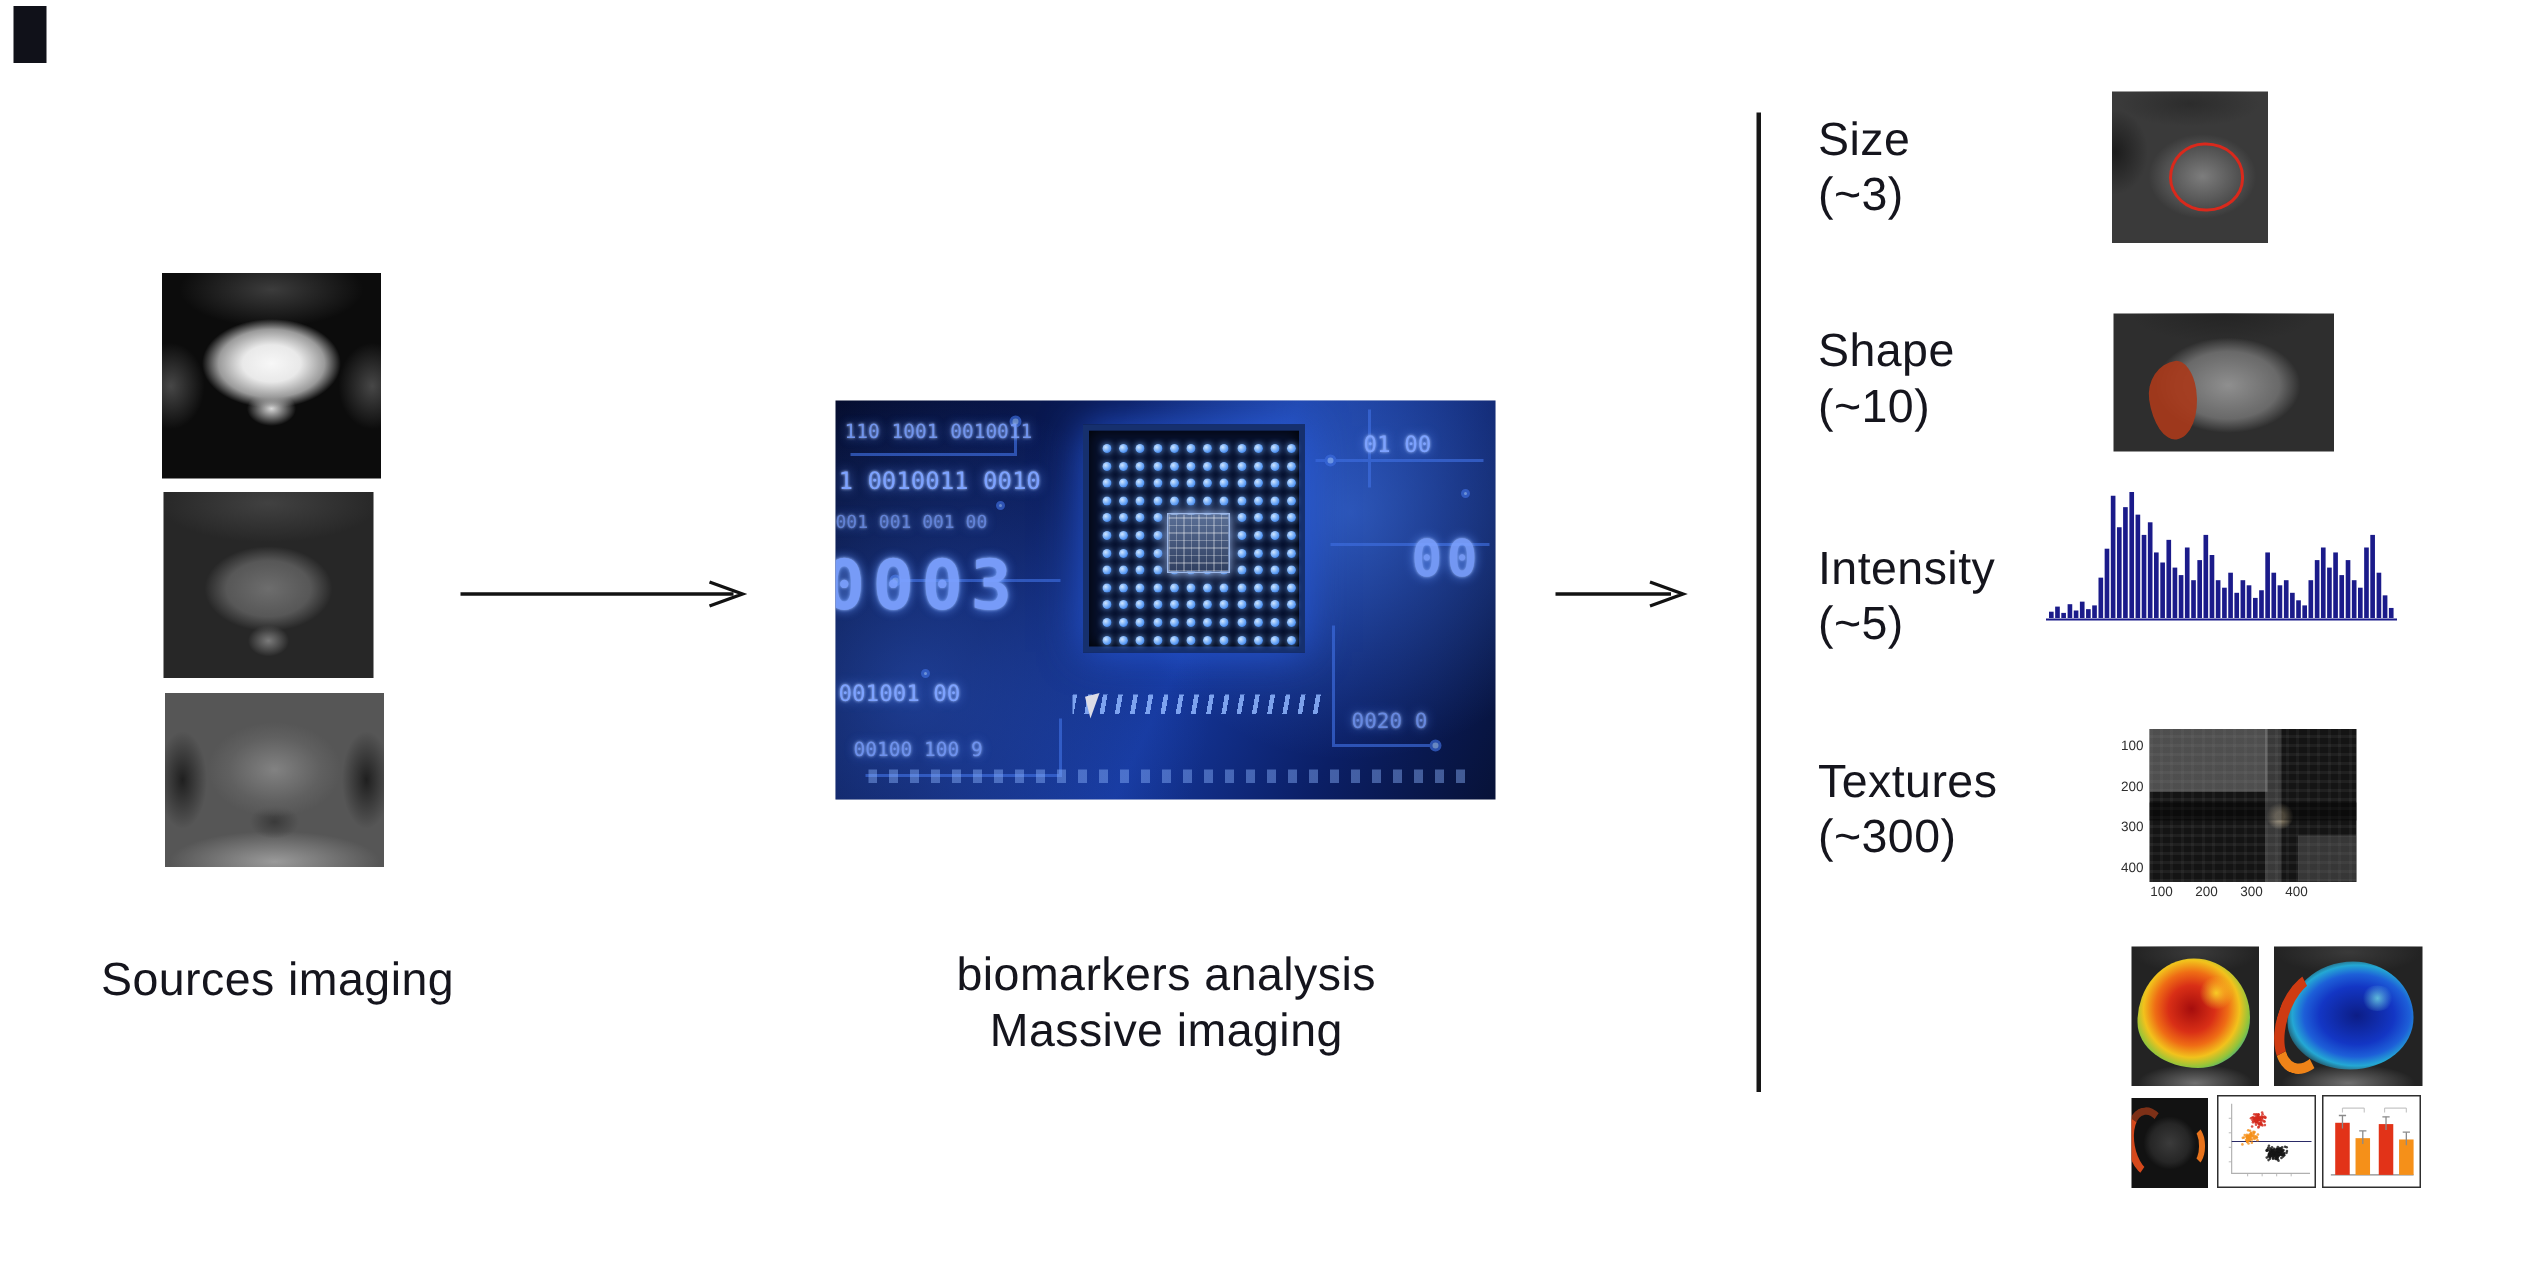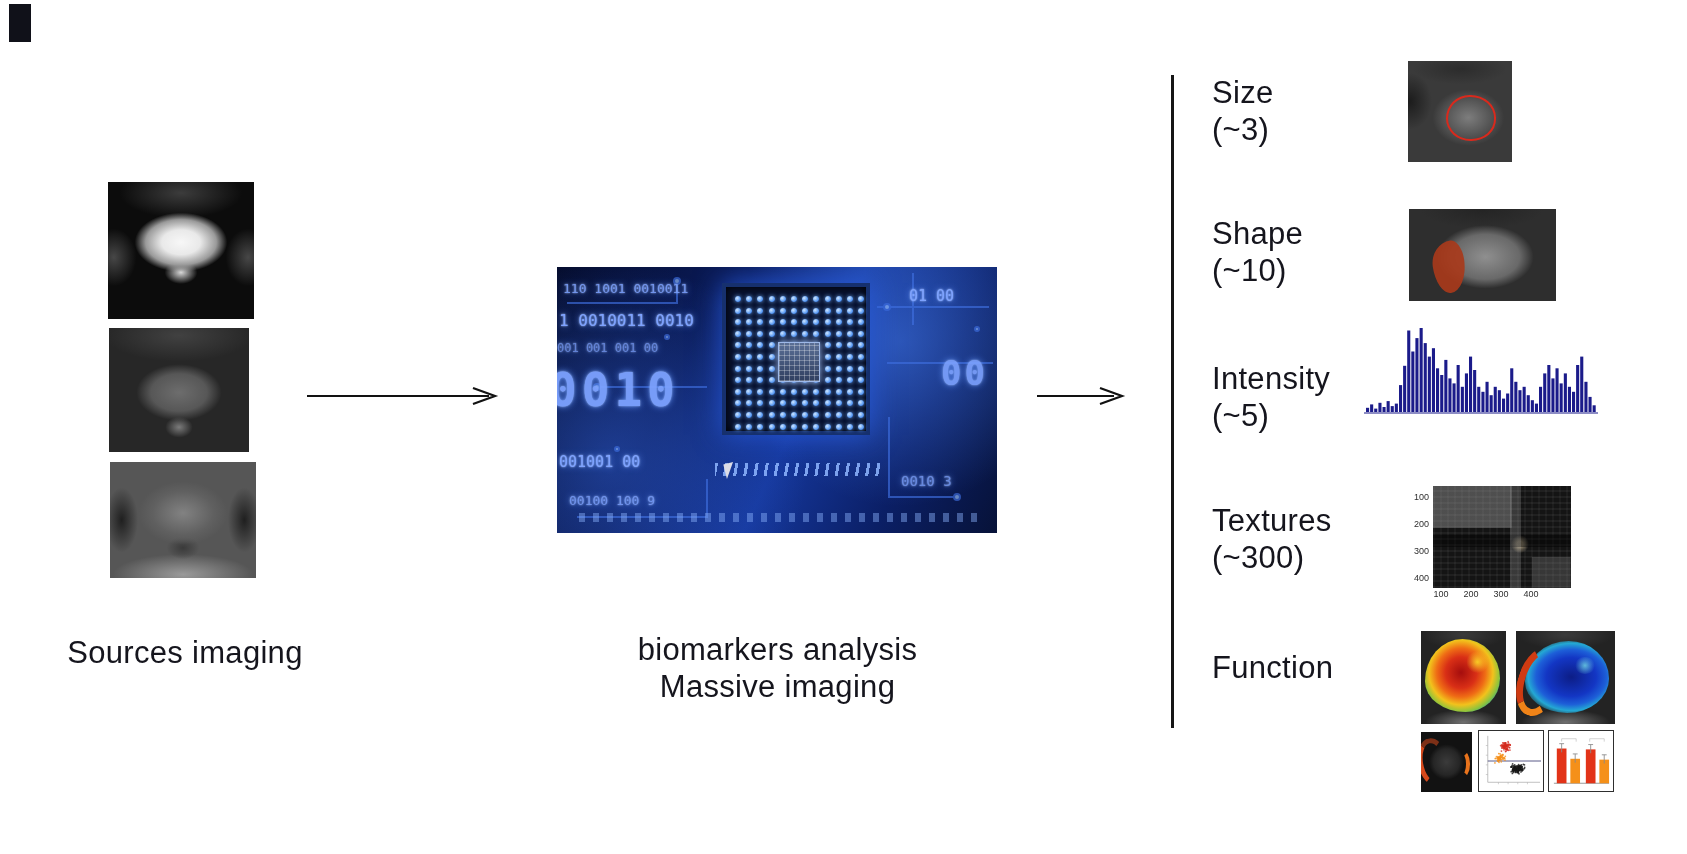--- a/index.html
+++ b/index.html
@@ -187,26 +187,26 @@
       <path d="M332,150 V230 H400"></path>
         <circle cx="400" cy="230" r="3" fill="#9cc4ff"></circle>
       <path d="M356,6 V58"></path>
       <circle cx="60" cy="182" r="2" fill="#9cc4ff"></circle>
       <circle cx="110" cy="70" r="2" fill="#9cc4ff"></circle>
       <circle cx="420" cy="62" r="2" fill="#9cc4ff"></circle>
     </svg>
     <span class="code c0">110 1001 0010011</span>
     <span class="code c1">1 0010011 0010</span>
     <span class="code c2">001 001 001 00</span>
-    <span class="code c3">0010</span>
+    <span class="code c3">0003</span>
     <span class="code c4">001001 00</span>
     <span class="code c5">00100 100 9</span>
     <span class="code c6">01 00</span>
     <span class="code c7">00</span>
-    <span class="code c8">0010 3</span>
+    <span class="code c8">0020 0</span>
     <div class="chip">
       <div class="chip-dots" id="chipDots">
           <i style="left: 0px; top: 0px;"></i>
           <i style="left: 11.2px; top: 0px;"></i>
           <i style="left: 22.4px; top: 0px;"></i>
           <i style="left: 33.6px; top: 0px;"></i>
           <i style="left: 44.8px; top: 0px;"></i>
           <i style="left: 56px; top: 0px;"></i>
           <i style="left: 67.2px; top: 0px;"></i>
           <i style="left: 78.4px; top: 0px;"></i>
@@ -375,21 +375,20 @@
   </div>
   <div class="cat cat-intensity">
     <div>Intensity</div>
     <div>(~5)</div>
   </div>
   <div class="cat cat-textures">
     <div>Textures</div>
     <div>(~300)</div>
   </div>
   <div class="cat cat-function">
-    <div>Function</div>
   </div>
 
   <div class="thumb size-thumb">
     <div class="contour"></div>
   </div>
 
   <div class="thumb shape-thumb">
     <div class="shape-blob"></div>
   </div>
 

